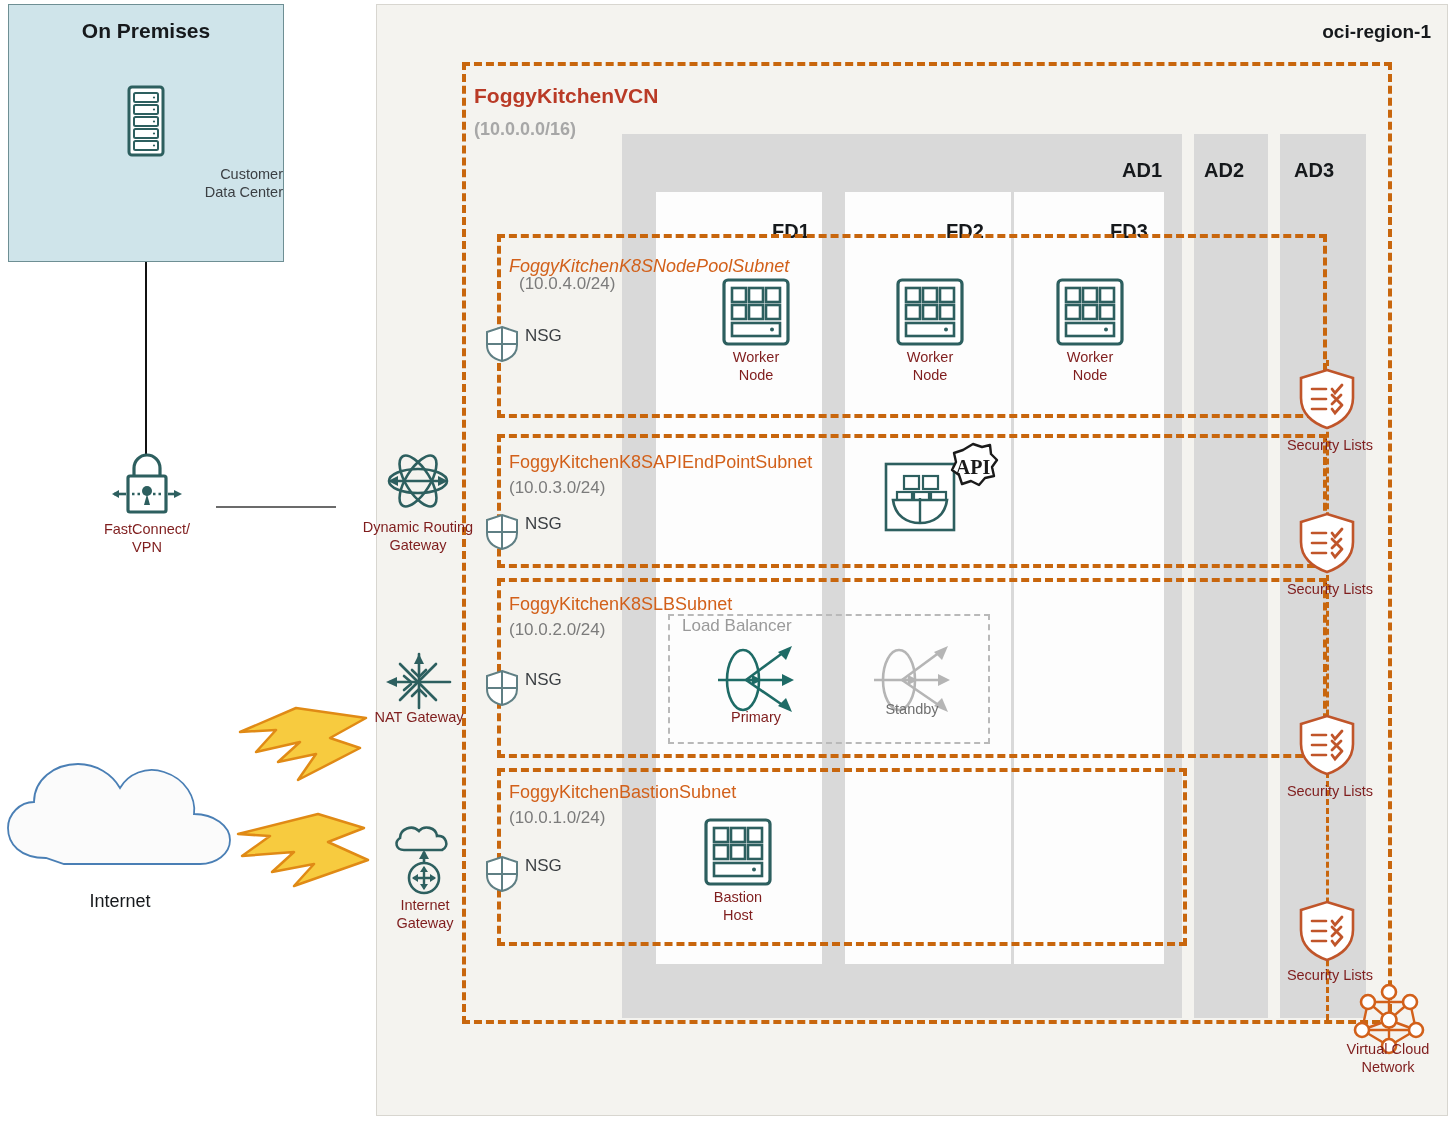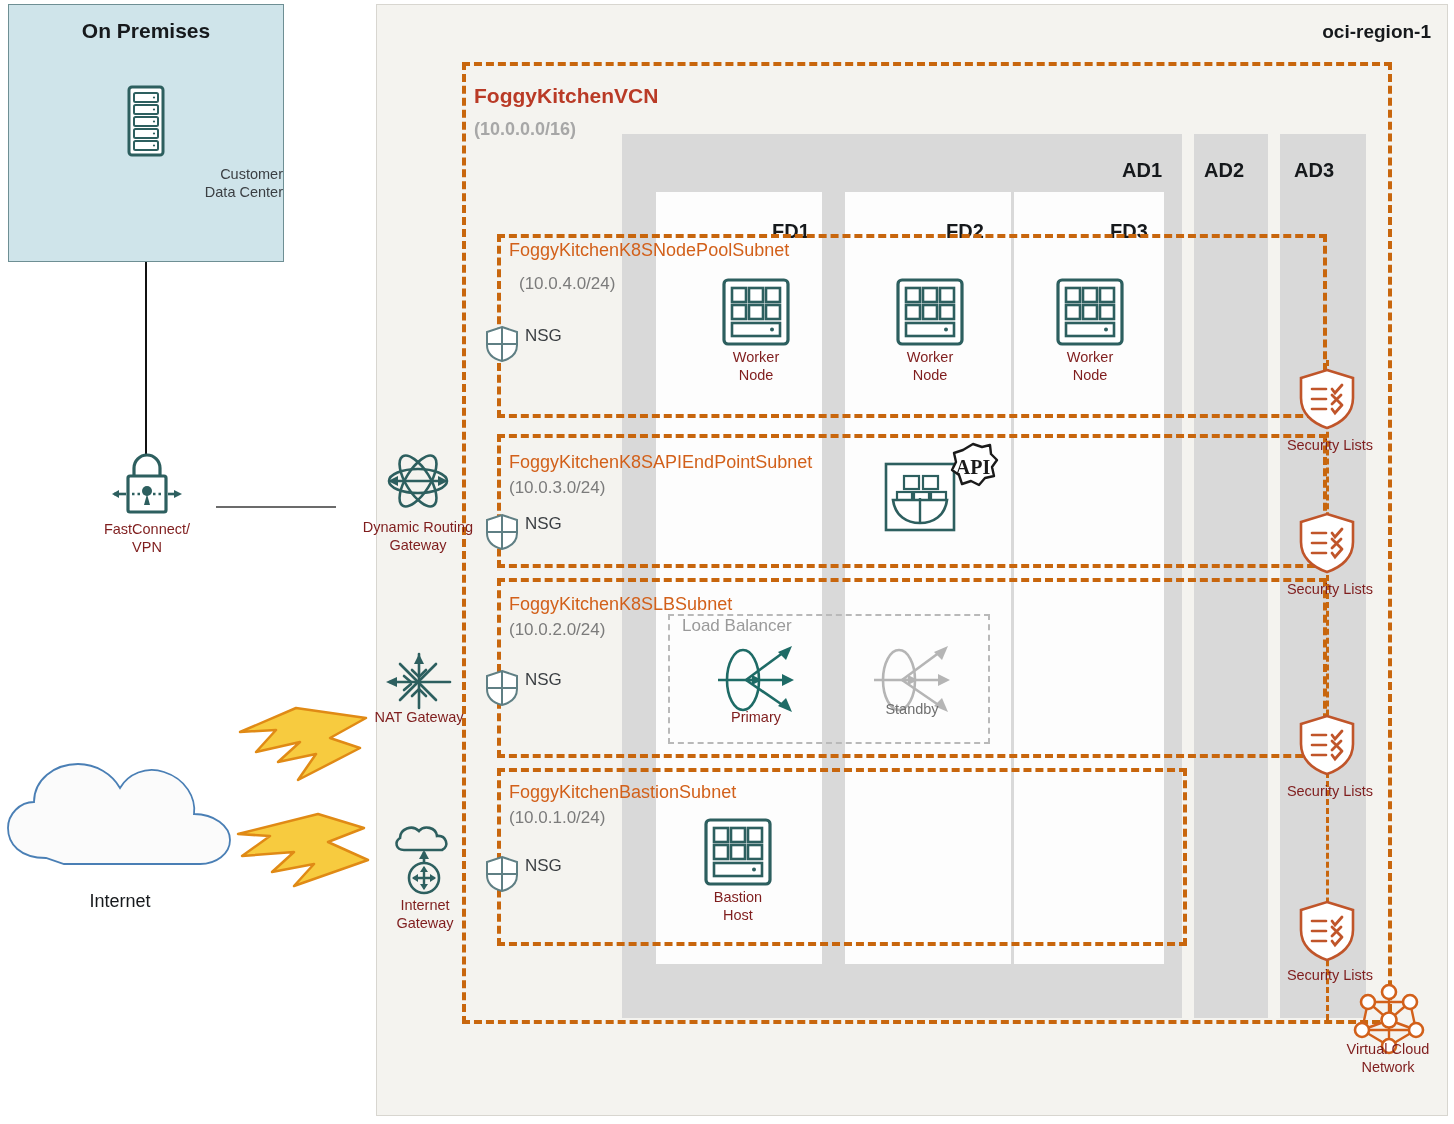--- a/index.html
+++ b/index.html
@@ -268,21 +268,21 @@
     <polygon points="20,54 26,50 26,58" fill="#2d5f5f"></polygon>
     <polygon points="44,54 38,50 38,58" fill="#2d5f5f"></polygon>
   </svg>
 </div>
 <div class="cap" style="left:360px;top:896px;width:130px;">
   <span>Internet</span><br>
   <span>Gateway</span>
 </div>
 
 <div class="abs subnet" id="sn-nodepool"></div>
-<div class="sn-name abs" style="left:509px;top:240px;">FoggyKitchenK8SNodePoolSubnet</div>
+<div class="sn-name abs" style="left:509px;top:256px;font-style:italic;">FoggyKitchenK8SNodePoolSubnet</div>
 <div class="sn-cidr abs" style="left:519px;top:274px;">(10.0.4.0/24)</div>
 <div class="nsg-wrap" style="left:486px;top:326px;">
   <span>
     <svg width="32" height="36" viewBox="0 0 32 36">
       <path d="M16 1 L31 6 V19 C31 28 24 33 16 35 C8 33 1 28 1 19 V6 Z" fill="#ffffff" stroke="#5f7f84" stroke-width="2"></path>
       <line x1="16" y1="2" x2="16" y2="34" stroke="#5f7f84" stroke-width="2"></line>
       <line x1="2" y1="18" x2="30" y2="18" stroke="#5f7f84" stroke-width="2"></line>
     </svg>
   </span>
   <span class="nsg-label">NSG</span>

